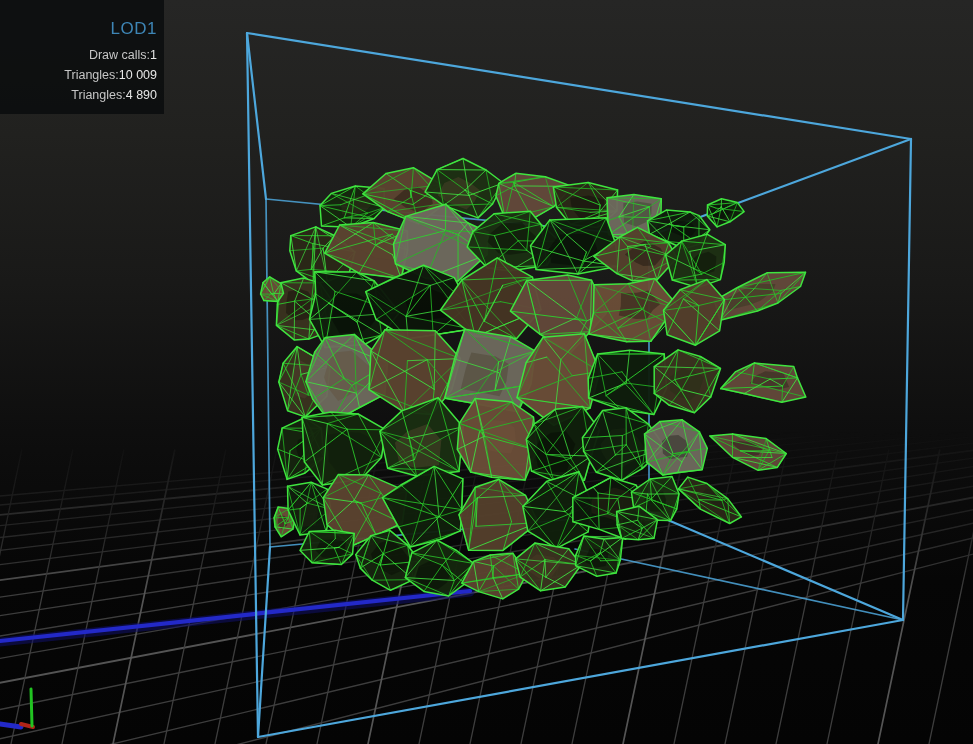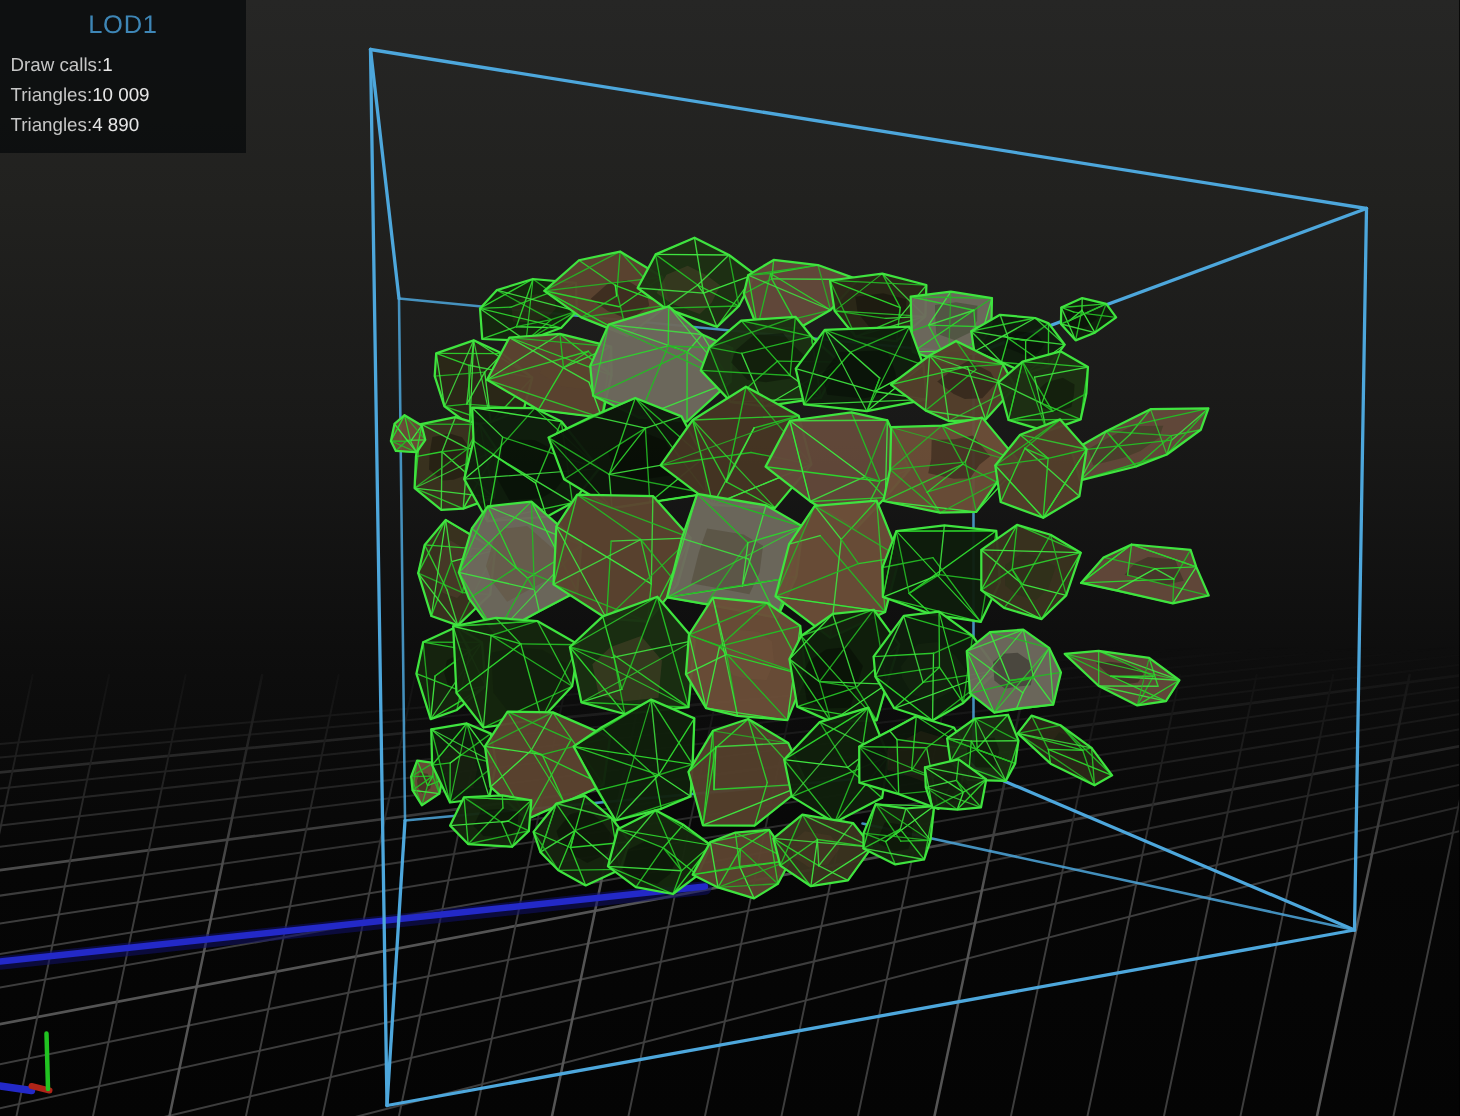--- a/index.html
+++ b/index.html
@@ -8,28 +8,28 @@
     background:linear-gradient(180deg,#262625 0%,#21211f 18%,#191918 38%,#0e0e0e 58%,#060606 78%,#040404 100%);
     font-family:"Liberation Sans",sans-serif;
   }
   svg.scene{position:absolute;left:0;top:0;}
   .hud{
     position:absolute;left:0;top:0;width:150px;
     padding:5px 7px 9px 7px;
     background:rgba(9,11,13,0.80);
   }
   .hud-title{
-    text-align:center;
+    text-align:right;
     font-size:17px;
     letter-spacing:0.5px;
     color:var(--hud_title_color,#3e86b6);
-    margin:2px 0 6px 0;
+    margin:14px 0 6px 0;
   }
   .hud-row{
-    display:flex;justify-content:flex-start;
+    display:flex;justify-content:flex-end;
     font-size:12.5px;line-height:20px;
     color:#c6c6c6;
   }
   .hud-value{color:#e6e6e6;}
 </style>
 </head>
 <body>
 
 <div class="stage">
 

